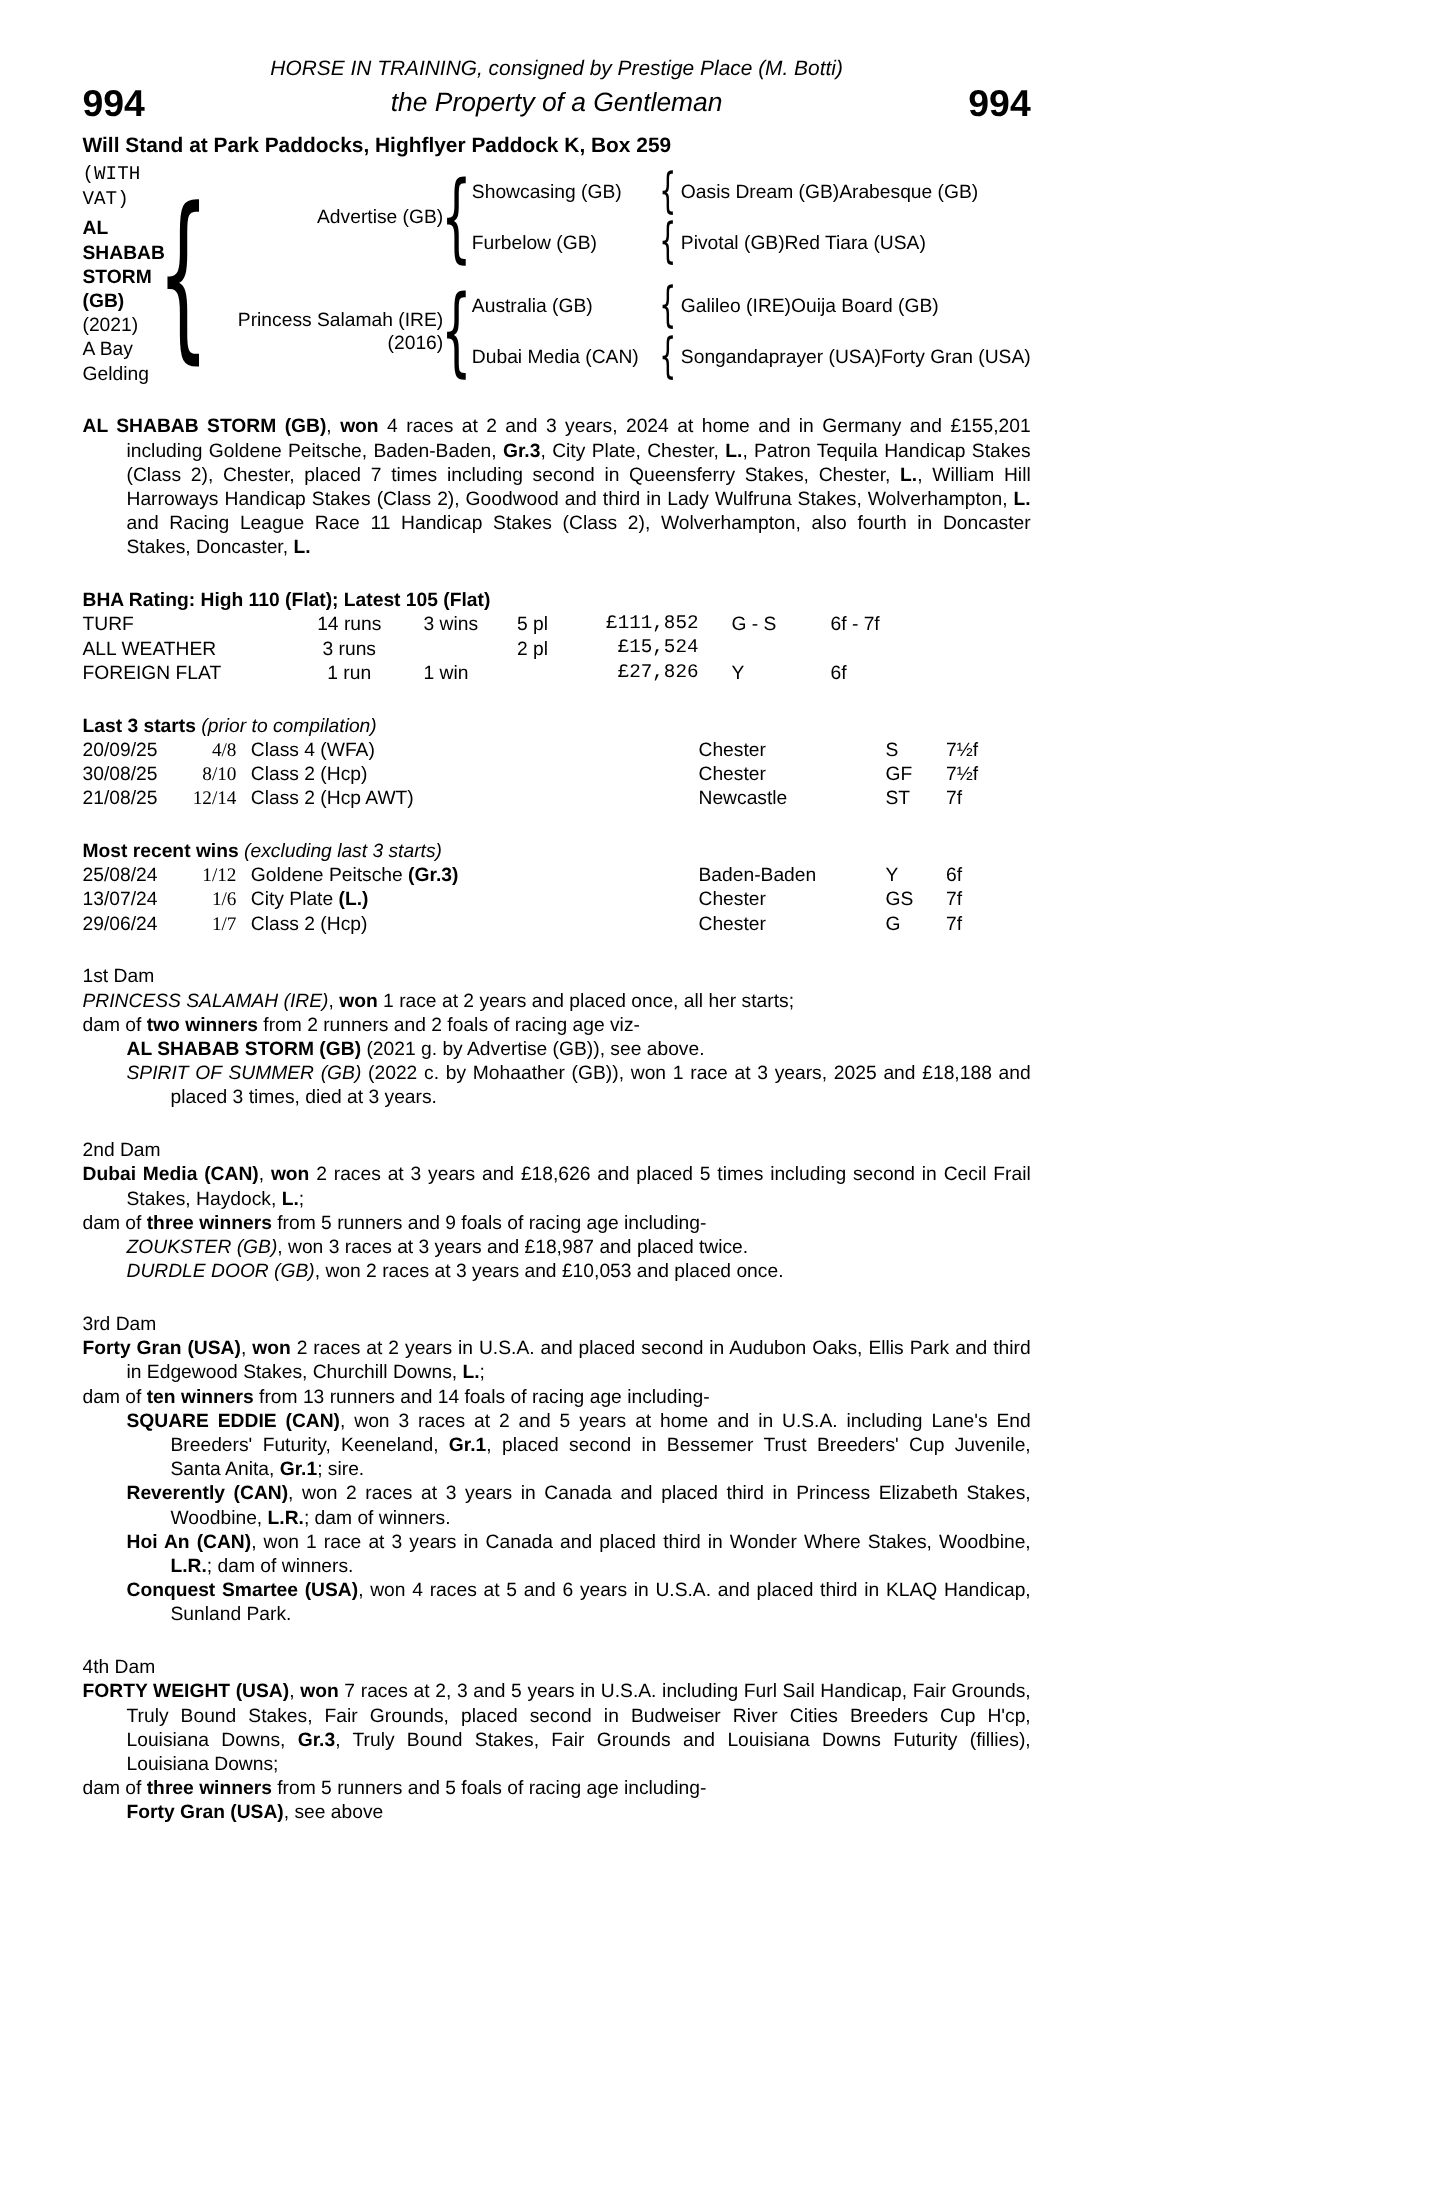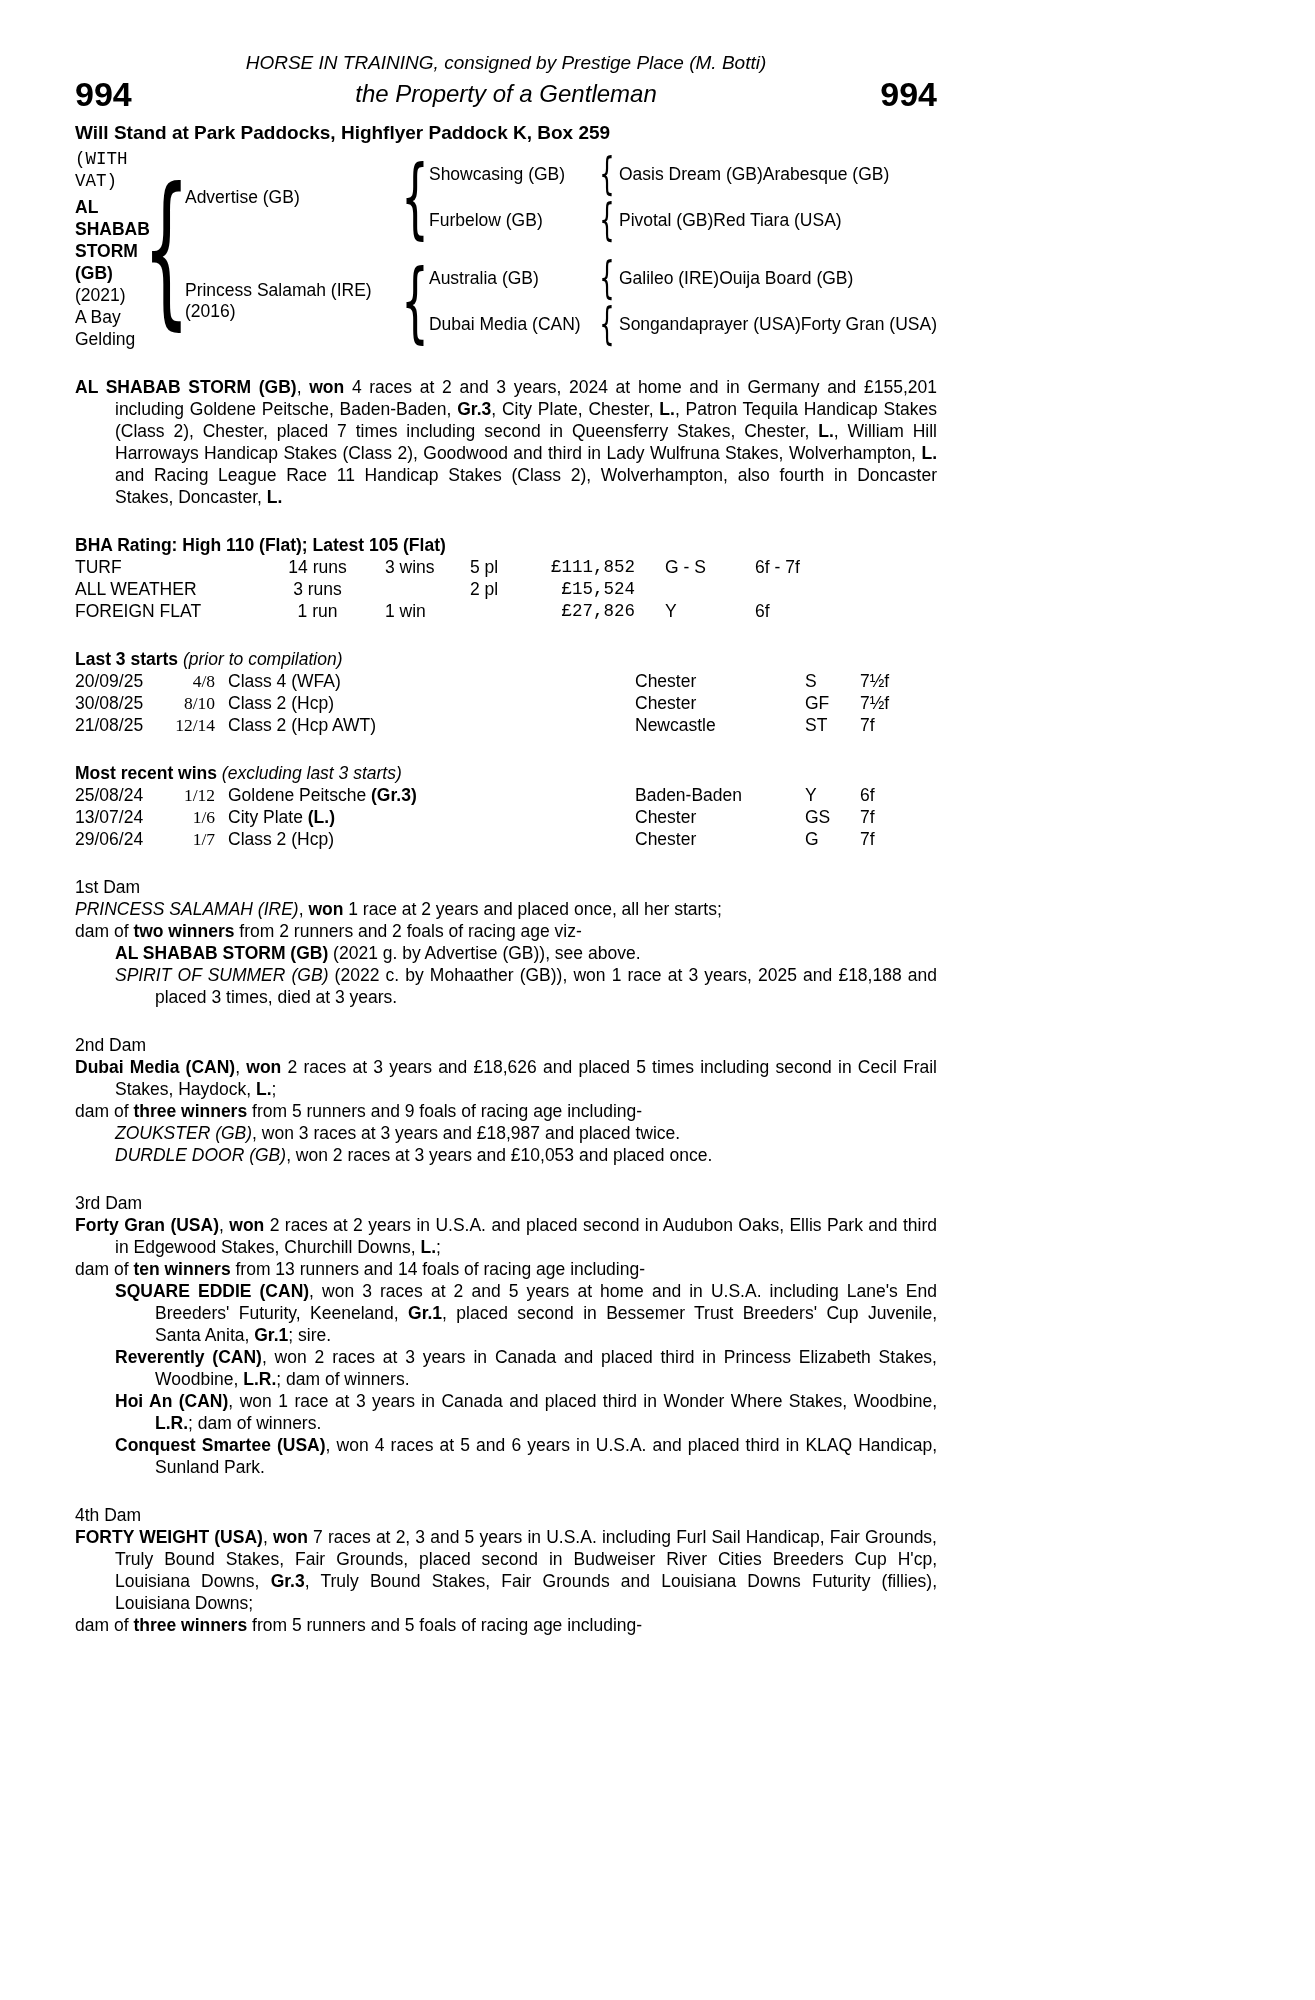--- a/index.html
+++ b/index.html
@@ -30,21 +30,21 @@
   .brace { display:flex; align-items:center; justify-content:center; overflow:visible; flex:0 0 auto; }
   .brace::before {
     content:"{"; display:block; line-height:1;
     font-family:"DejaVu Sans", sans-serif; font-weight:normal;
   }
   .brace-xl { width:28px; height:170px; } .brace-xl::before { font-size:165px; transform:scaleX(0.45); }
   .brace-lg { width:24px; height:88px; }  .brace-lg::before { font-size:88px;  transform:scaleX(0.5); }
   .brace-sm { width:20px; height:44px; }  .brace-sm::before { font-size:44px;  transform:scaleX(0.55); }
   .gen1-col { display:flex; flex-direction:column; gap:14px; margin-left:4px; }
   .gen-row { display:flex; align-items:center; }
-  .gen1-name { width:218px; line-height:21px; }
+  .gen1-name { width:218px; line-height:21px;text-align:right; }
   .gen2-col { display:flex; flex-direction:column; gap:2px; margin-left:2px; }
   .gen2-name { width:168px; }
   .gen3-col { display:flex; flex-direction:row; margin-left:2px; }
   .gen3-name { line-height:21px; white-space:nowrap; }
 
   .section { margin-top:26px; }
   .para { text-align:justify; padding-left:40px; text-indent:-40px; }
 
   .bha-title { font-weight:bold; }
   .bha-row { display:grid; grid-template-columns:210px 65px 120px 75px 90px 120px 1fr; }
@@ -250,15 +250,16 @@
     <div class="dam-entry"><span class="seg-b">SQUARE EDDIE (CAN)</span>, won 3 races at 2 and 5 years at home and in U.S.A. including Lane's End Breeders' Futurity, Keeneland, <span class="seg-b">Gr.1</span>, placed second in Bessemer Trust Breeders' Cup Juvenile, Santa Anita, <span class="seg-b">Gr.1</span>; sire.</div>
     <div class="dam-entry"><span class="seg-b">Reverently (CAN)</span>, won 2 races at 3 years in Canada and placed third in Princess Elizabeth Stakes, Woodbine, <span class="seg-b">L.R.</span>; dam of winners.</div>
     <div class="dam-entry"><span class="seg-b">Hoi An (CAN)</span>, won 1 race at 3 years in Canada and placed third in Wonder Where Stakes, Woodbine, <span class="seg-b">L.R.</span>; dam of winners.</div>
     <div class="dam-entry"><span class="seg-b">Conquest Smartee (USA)</span>, won 4 races at 5 and 6 years in U.S.A. and placed third in KLAQ Handicap, Sunland Park.</div>
   </div>
 
   <div class="section">
     <div class="dam-heading">4th Dam</div>
     <div class="para"><span class="seg-b">FORTY WEIGHT (USA)</span>, <span class="seg-b">won</span> 7 races at 2, 3 and 5 years in U.S.A. including Furl Sail Handicap, Fair Grounds, Truly Bound Stakes, Fair Grounds, placed second in Budweiser River Cities Breeders Cup H'cp, Louisiana Downs, <span class="seg-b">Gr.3</span>, Truly Bound Stakes, Fair Grounds and Louisiana Downs Futurity (fillies), Louisiana Downs;</div>
     <div class="para">dam of <span class="seg-b">three winners</span> from 5 runners and 5 foals of racing age including-</div>
+    <div class="dam-entry"><span class="seg-b">Forty Gran (USA)</span>, see above</div>
   </div>
 
 </div>
 
 </body></html>

